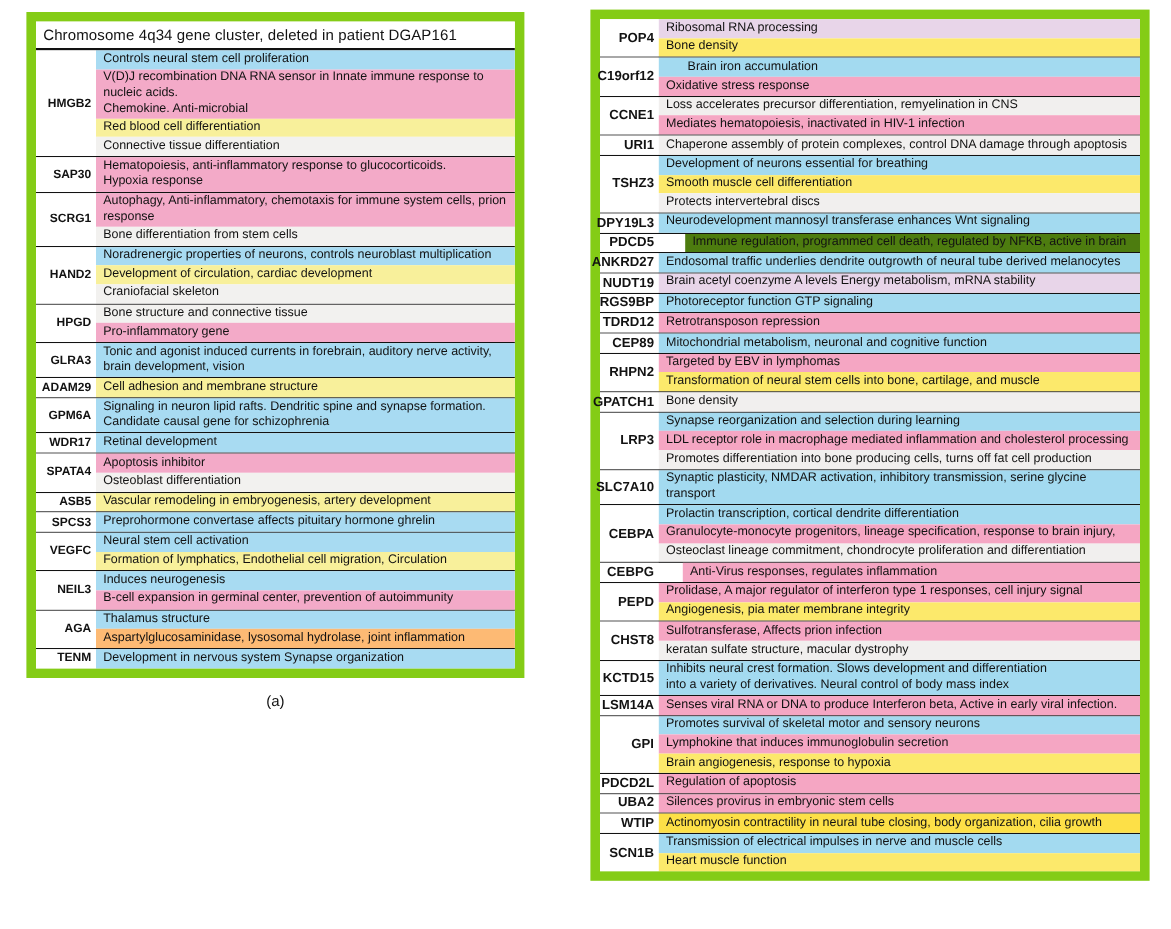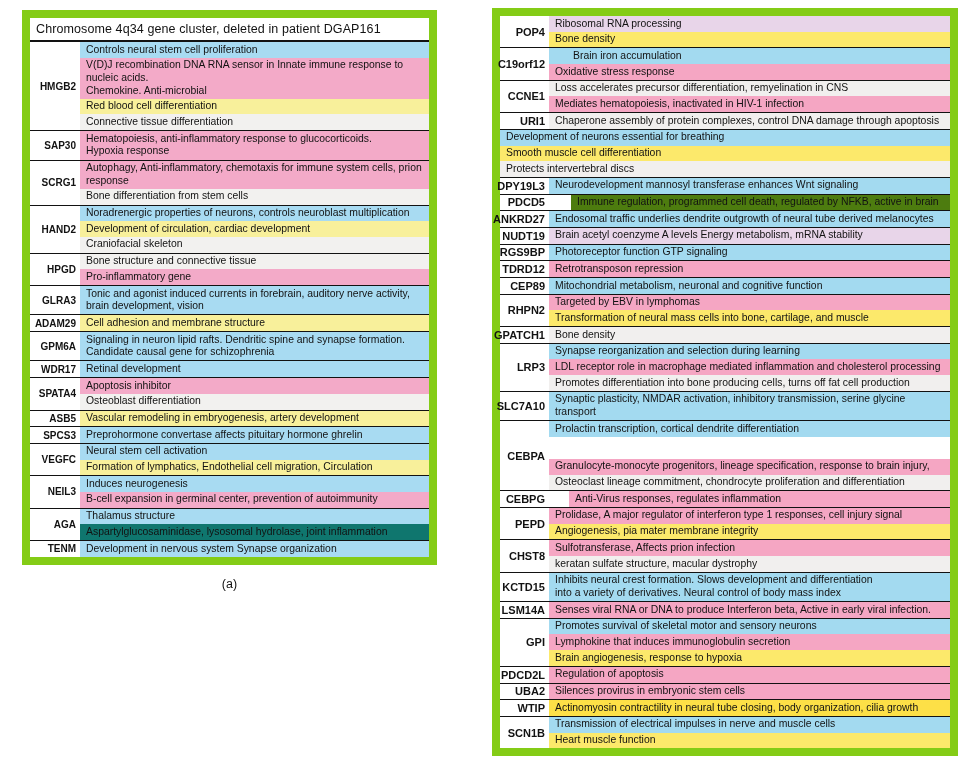--- a/index.html
+++ b/index.html
@@ -156,21 +156,21 @@
             <div class="gene">NEIL3</div>
             <div class="rows">
               <div class="row" style="background: rgb(168, 219, 242);">Induces neurogenesis</div>
               <div class="row" style="background: rgb(243, 170, 200);">B-cell expansion in germinal center, prevention of autoimmunity</div>
             </div>
           </div>
           <div class="group">
             <div class="gene">AGA</div>
             <div class="rows">
               <div class="row" style="background: rgb(168, 219, 242);">Thalamus structure</div>
-              <div class="row" style="background: #0f766e;">Aspartylglucosaminidase, lysosomal hydrolase, joint inflammation</div>
+              <div class="row" style="background: #fdba74;">Aspartylglucosaminidase, lysosomal hydrolase, joint inflammation</div>
             </div>
           </div>
           <div class="group">
             <div class="gene">TENM</div>
             <div class="rows">
               <div class="row" style="background: rgb(168, 219, 242);">Development in nervous system Synapse organization</div>
             </div>
           </div>
         </div>
     </div>
@@ -201,20 +201,21 @@
               <div class="row" style="background: rgb(245, 166, 195);">Mediates hematopoiesis, inactivated in HIV-1 infection</div>
             </div>
           </div>
           <div class="group">
             <div class="gene">URI1</div>
             <div class="rows">
               <div class="row" style="background: rgb(241, 239, 238);">Chaperone assembly of protein complexes, control DNA damage through apoptosis</div>
             </div>
           </div>
           <div class="group">
+            <div class="gene">TSHZ3</div>
             <div class="rows">
               <div class="row" style="background: rgb(163, 218, 240);">Development of neurons essential for breathing</div>
               <div class="row" style="background: rgb(252, 233, 107);">Smooth muscle cell  differentiation</div>
               <div class="row" style="background: rgb(241, 239, 238);">Protects intervertebral discs</div>
             </div>
           </div>
           <div class="group">
             <div class="gene">DPY19L3</div>
             <div class="rows">
               <div class="row" style="background: rgb(163, 218, 240);">Neurodevelopment mannosyl transferase enhances Wnt signaling</div>
@@ -253,21 +254,21 @@
           <div class="group">
             <div class="gene">CEP89</div>
             <div class="rows">
               <div class="row" style="background: rgb(163, 218, 240);">Mitochondrial metabolism, neuronal and cognitive function</div>
             </div>
           </div>
           <div class="group">
             <div class="gene">RHPN2</div>
             <div class="rows">
               <div class="row" style="background: rgb(245, 166, 195);">Targeted by EBV in lymphomas</div>
-              <div class="row" style="background: rgb(252, 233, 107);">Transformation of neural mass cells into bone, cartilage, and muscle</div>
+              <div class="row" style="background: rgb(252, 233, 107);">Transformation of neural stem cells into bone, cartilage, and muscle</div>
             </div>
           </div>
           <div class="group">
             <div class="gene">GPATCH1</div>
             <div class="rows">
               <div class="row" style="background: rgb(241, 239, 238);">Bone density</div>
             </div>
           </div>
           <div class="group">
             <div class="gene">LRP3</div>
@@ -280,21 +281,21 @@
           <div class="group">
             <div class="gene">SLC7A10</div>
             <div class="rows">
               <div class="row" style="background: rgb(163, 218, 240);">Synaptic plasticity, NMDAR activation, inhibitory transmission, serine glycine transport</div>
             </div>
           </div>
           <div class="group">
             <div class="gene">CEBPA</div>
             <div class="rows">
               <div class="row" style="background: rgb(163, 218, 240);">Prolactin transcription, cortical dendrite differentiation</div>
-              <div class="row" style="background: rgb(245, 166, 195); margin-top: 22px;">Granulocyte-monocyte progenitors, lineage specification, response to brain injury,</div>
+              <div class="row" style="background: rgb(245, 166, 195);">Granulocyte-monocyte progenitors, lineage specification, response to brain injury,</div>
               <div class="row" style="background: rgb(241, 239, 238);">Osteoclast lineage commitment, chondrocyte proliferation and differentiation</div>
             </div>
           </div>
           <div class="group">
             <div class="gene">CEBPG</div>
             <div class="rows">
               <div class="row" style="background: rgb(245, 166, 195); margin-left: 20px;">Anti-Virus responses, regulates inflammation</div>
             </div>
           </div>
           <div class="group">

